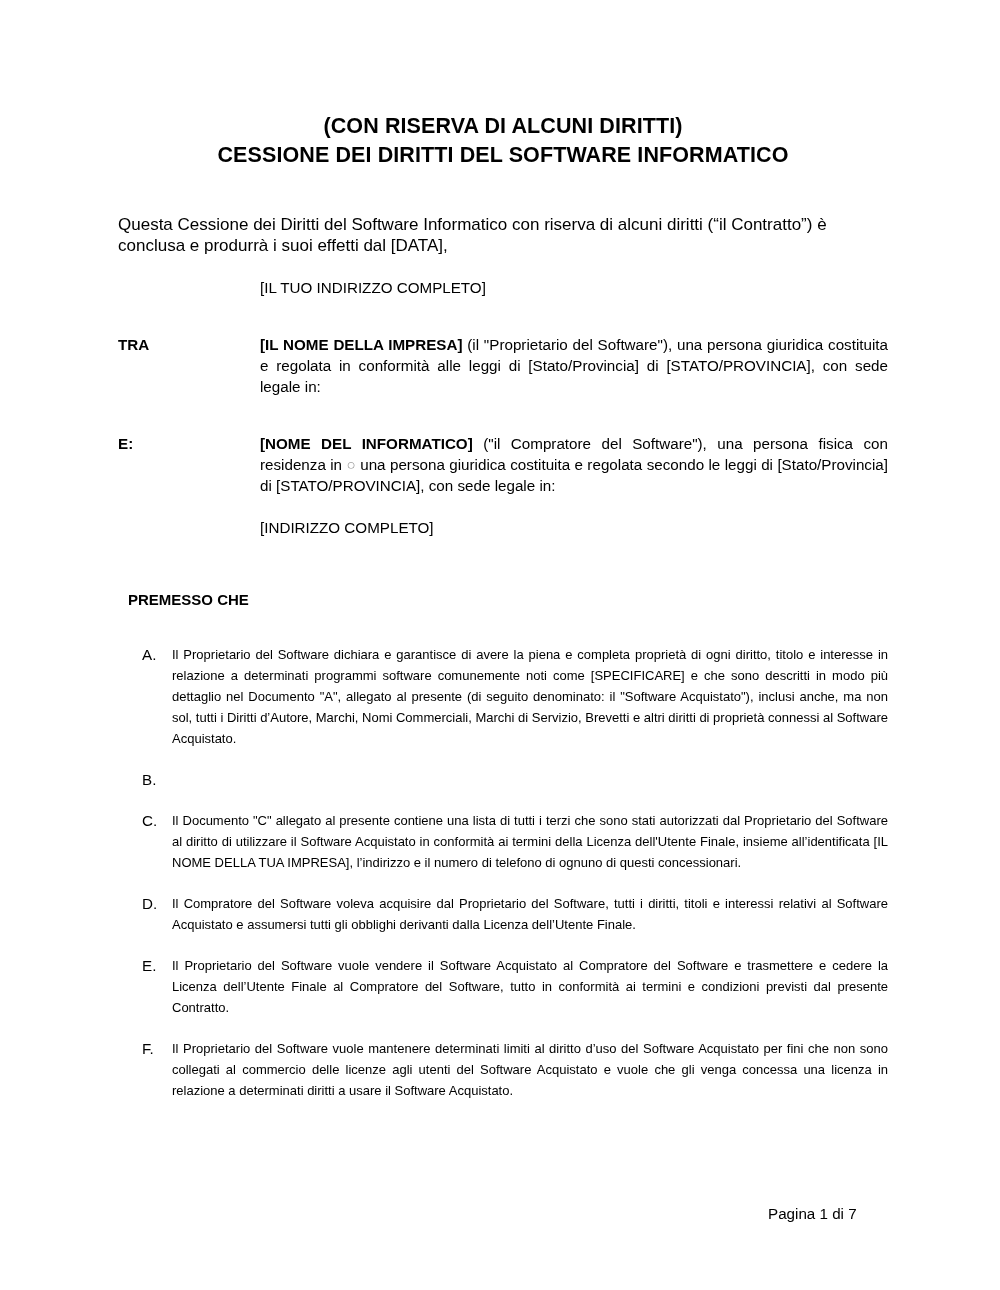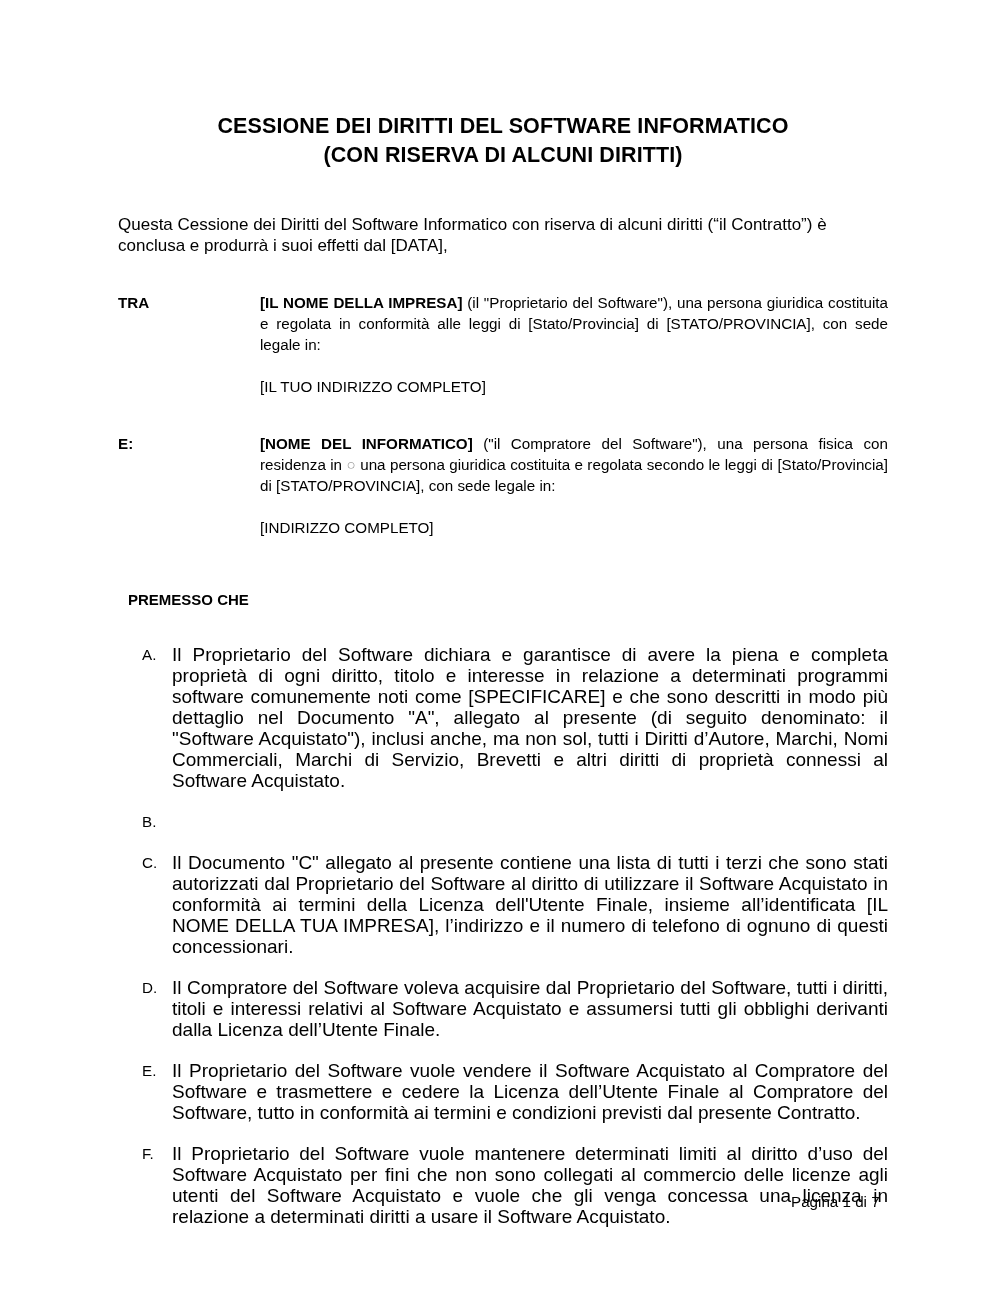--- a/index.html
+++ b/index.html
@@ -102,69 +102,68 @@
   .recital-marker {
     flex: 0 0 54px;
     padding-left: 24px;
     box-sizing: border-box;
     font-size: 15.2px;
     line-height: 21px;
     text-align: left;
   }
   .recital-text {
     flex: 1 1 auto;
-    font-size: 19px;
+    font-size: 13px;
     line-height: 21px;
     text-align: justify;
     text-justify: inter-word;
   }
 
   
   .footer {
     position: absolute;
     left: 118px;
     top: 1190px;
     width: 770px;
     display: flex;
     align-items: baseline;
     font-size: 15.2px;
     line-height: 21px;
   }
   .footer-title { flex: 0 0 auto; }
   .footer-page {
     position: absolute;
     left: 650px;
-    top: 1px;
-    margin-left: 23px;
+    top: 13px;
   }
 </style>
 </head>
 <body>
 
 <div class="page">
 
   <div class="content">
 
     <h1 class="doc-title">
+      <span class="tline">(CON RISERVA DI ALCUNI DIRITTI)</span>
       <span class="tline">CESSIONE DEI DIRITTI DEL SOFTWARE INFORMATICO</span>
-      <span class="tline">(CON RISERVA DI ALCUNI DIRITTI)</span>
     </h1>
 
     <p class="intro">Questa Cessione dei Diritti del Software Informatico con riserva di alcuni diritti (“il Contratto”) è conclusa e produrrà i suoi effetti dal [DATA],</p>
 
+    <div class="party" style="padding-top:0">
+      <div class="party-label"></div>
+      <div class="party-body party-address">[IL TUO INDIRIZZO COMPLETO]</div>
+    </div>
     <div class="party">
       <div class="party-label">TRA</div>
       <div class="party-body">
         <span class="strong">[IL NOME DELLA IMPRESA]</span><span> (il "Proprietario del Software"), una persona giuridica costituita e regolata in conformità alle leggi di [Stato/Provincia] di [STATO/PROVINCIA], con sede legale in:</span>
       </div>
     </div>
-    <div class="party" style="padding-top:0">
-      <div class="party-label"></div>
-      <div class="party-body party-address">[IL TUO INDIRIZZO COMPLETO]</div>
-    </div>
 
     <div class="party">
       <div class="party-label">E:</div>
       <div class="party-body">
         <span class="strong">[NOME DEL INFORMATICO]</span><span> ("il Compratore del Software"), una persona fisica con residenza in </span><span class="circle-glyph">○</span><span> una persona giuridica costituita e regolata secondo le leggi di [Stato/Provincia] di [STATO/PROVINCIA], con sede legale in:</span>
       </div>
     </div>
     <div class="party" style="padding-top:0">
       <div class="party-label"></div>
       <div class="party-body party-address">[INDIRIZZO COMPLETO]</div>

